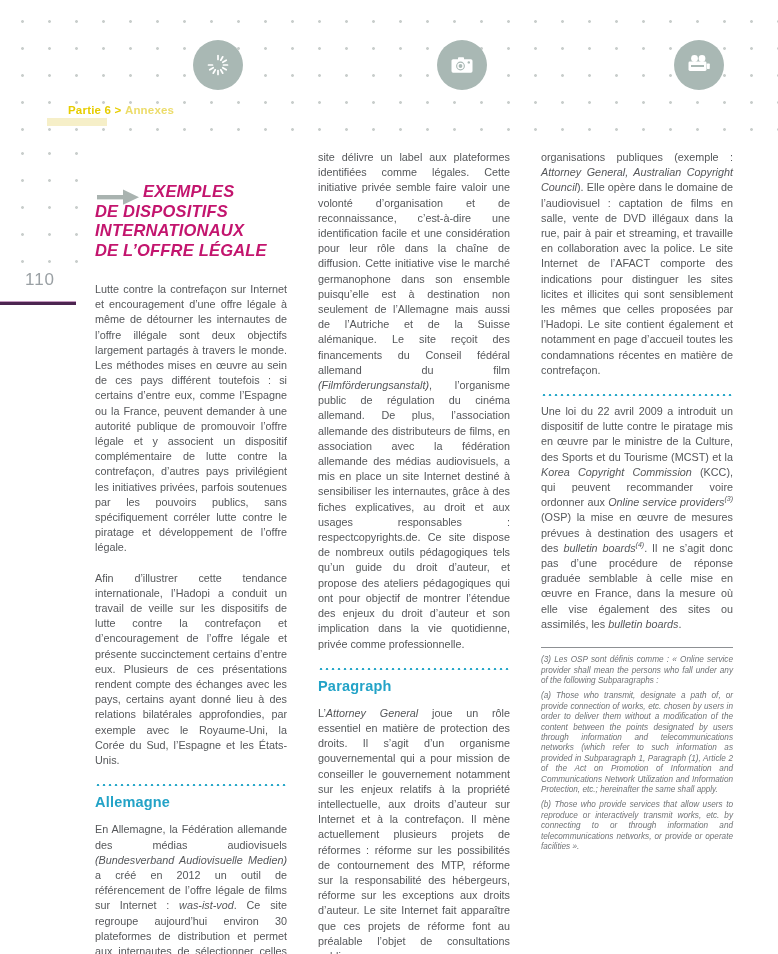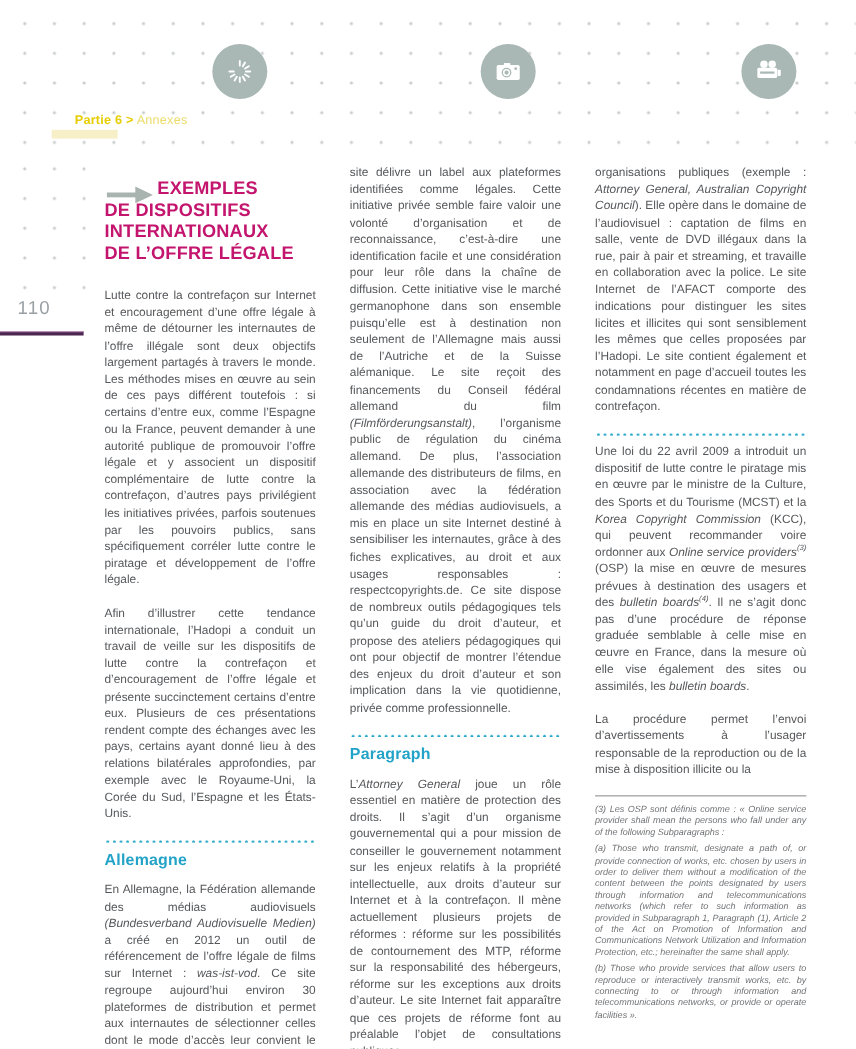--- a/index.html
+++ b/index.html
@@ -39,40 +39,40 @@
   
   .crumb-strip {
     position:absolute; left:47px; top:118px; width:60px; height:8px;
     background:#f6efc8;
   }
   .breadcrumb {
     position:absolute; left:68px; top:104px;
     font-size:11.5px; letter-spacing:0.2px;
   }
   .breadcrumb .part { font-weight:bold; color:#e7cd00; }
-  .breadcrumb .section { font-weight:normal; color:#ecdc6a; }
+  .breadcrumb .section { font-weight:bold; color:#ecdc6a; }
 
   
   .page-number {
     position:absolute; left:16px; top:270px; width:48px;
-    font-size:17px; color:#9aa0a4; text-align:left; letter-spacing:1px;
+    font-size:17px; color:#9aa0a4; text-align:center; letter-spacing:1px;
   }
   .purple-rule {
     position:absolute; left:0; top:301px; width:76px; height:4px;
     background:#4c2550; border-top:1px solid #c598c0;
   }
 
   
   .col { position:absolute; top:150px; width:192px; }
   #col-1 { left:95px; }
   #col-2 { left:318px; }
   #col-3 { left:541px; }
 
   
-  .title-block { position:relative; margin-top:12px; margin-bottom:22px; }
+  .title-block { position:relative; margin-top:32px; margin-bottom:22px;font-style:italic; }
   .title-arrow { position:absolute; left:2px; top:7px; }
   .title-line {
     color:#c3156e; font-weight:bold; font-size:16.5px; line-height:19.5px;
     letter-spacing:0.2px; white-space:nowrap;
   }
   .title-line.first { padding-left:48px; }
 
   
   .para {
     color:#55575a; font-size:10.8px; line-height:15.2px;
@@ -171,19 +171,18 @@
   <div class="sep-dots"></div>
   <h2 class="section-heading">Paragraph</h2>
   <p class="para"><span>L’</span><span style="font-style: italic;">Attorney General</span><span> joue un rôle essentiel en matière de protection des droits. Il s’agit d’un organisme gouvernemental qui a pour mission de conseiller le gouvernement notamment sur les enjeux relatifs à la propriété intellectuelle, aux droits d’auteur sur Internet et à la contrefaçon. Il mène actuellement plusieurs projets de réformes : réforme sur les possibilités de contournement des MTP, réforme sur la responsabilité des hébergeurs, réforme sur les exceptions aux droits d’auteur. Le site Internet fait apparaître que ces projets de réforme font au préalable l’objet de consultations publiques.</span></p>
 
 </div>
 
 <div class="col" id="col-3">
   <p class="para"><span>organisations publiques (exemple : </span><span style="font-style: italic;">Attorney General, Australian Copyright Council</span><span>). Elle opère dans le domaine de l’audiovisuel : captation de films en salle, vente de DVD illégaux dans la rue, pair à pair et streaming, et travaille en collaboration avec la police. Le site Internet de l’AFACT comporte des indications pour distinguer les sites licites et illicites qui sont sensiblement les mêmes que celles proposées par l’Hadopi. Le site contient également et notamment en page d’accueil toutes les condamnations récentes en matière de contrefaçon.</span></p>
   <div class="sep-dots"></div>
   <p class="para"><span>Une loi du 22 avril 2009 a introduit un dispositif de lutte contre le piratage mis en œuvre par le ministre de la Culture, des Sports et du Tourisme (MCST) et la </span><span style="font-style: italic;">Korea Copyright Commission</span><span> (KCC), qui peuvent recommander voire ordonner aux </span><span style="font-style: italic;">Online service providers</span><sup>(3)</sup><span> (OSP) la mise en œuvre de mesures prévues à destination des usagers et des </span><span style="font-style: italic;">bulletin boards</span><sup>(4)</sup><span>. Il ne s’agit donc pas d’une procédure de réponse graduée semblable à celle mise en œuvre en France, dans la mesure où elle vise également des sites ou assimilés, les </span><span style="font-style: italic;">bulletin boards</span><span>.</span></p>
-  <p class="para">La procédure permet l’envoi d’avertissements à l’usager responsable de la reproduction ou de la mise à disposition illicite ou la</p>
   <div class="footnote-rule"></div>
   <p class="footnote">(3) Les OSP sont définis comme : « Online service provider shall mean the persons who fall under any of the following Subparagraphs :</p>
   <p class="footnote">(a) Those who transmit, designate a path of, or provide connection of works, etc. chosen by users in order to deliver them without a modification of the content between the points designated by users through information and telecommunications networks (which refer to such information as provided in Subparagraph 1, Paragraph (1), Article 2 of the Act on Promotion of Information and Communications Network Utilization and Information Protection, etc.; hereinafter the same shall apply.</p>
   <p class="footnote">(b) Those who provide services that allow users to reproduce or interactively transmit works, etc. by connecting to or through information and telecommunications networks, or provide or operate facilities ».</p>
 
 </div>
 
 </body></html>

